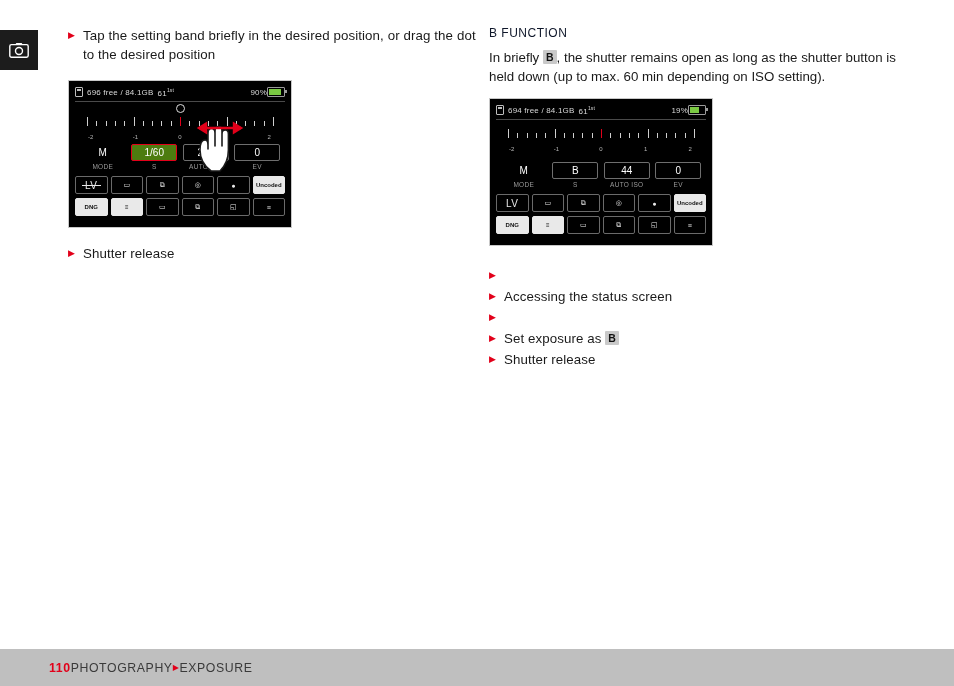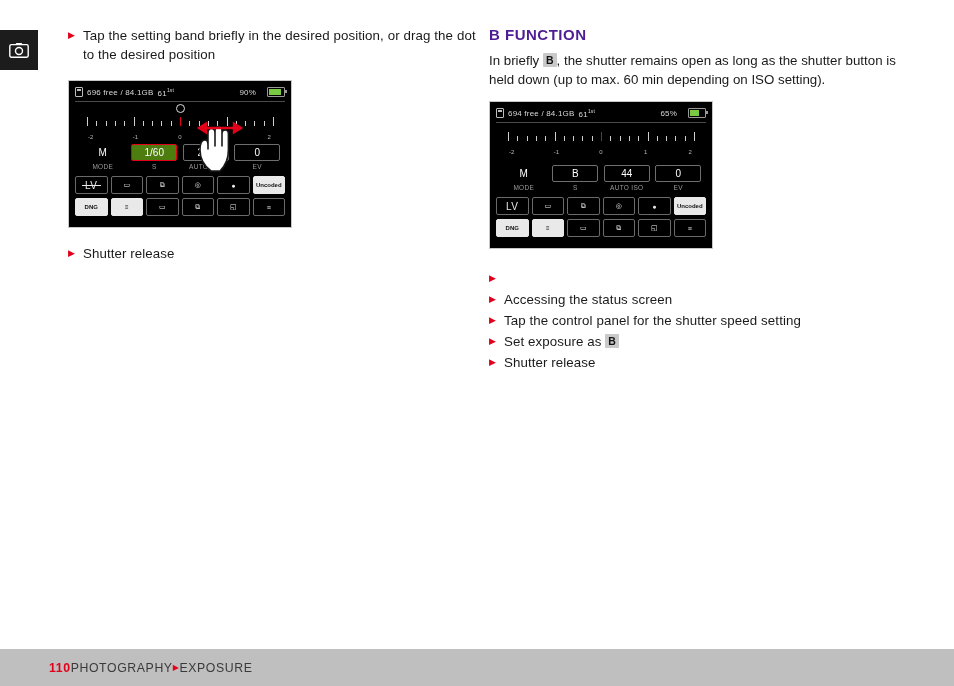--- a/index.html
+++ b/index.html
@@ -53,25 +53,25 @@
     flex: 0 0 auto;
   }
   .bullet-text {
     font-size: 13.3px;
     line-height: 19px;
     color: #1a1a1a;
     letter-spacing: 0.1px;
   }
 
   .section-title {
-    font-size: 15px;
-    font-weight: bold;
+    font-size: 12px;
+    font-weight: normal;
     letter-spacing: 0.5px;
     margin: 0 0 8px 0;
-    color: #4c1d95;
+    color: #0f172a;
   }
   .para {
     font-size: 13.3px;
     line-height: 19px;
     margin: 0 0 12px 0;
     color: #1a1a1a;
   }
 
   
   .inline-key {
@@ -113,21 +113,21 @@
   
   .statusbar {
     display: flex;
     align-items: center;
     font-size: 8px;
     color: #d8d8d8;
     height: 12px;
     letter-spacing: 0.2px;
   }
   .sb-left { display: flex; align-items: center; gap: 4px; flex: 1 1 auto; }
-  .sb-right { display: flex; align-items: center; gap: 11px; }
+  .sb-right { display: flex; align-items: center; gap: 0; }
   .card-icon {
     width: 6px; height: 8px;
     border: 1px solid #bdbdbd;
     border-radius: 1px;
     position: relative;
     display:inline-block;
   }
   .card-icon:after {
     content:"";
     position:absolute; left:1px; top:1px; right:1px; height:2px;
@@ -471,21 +471,21 @@
 
     <div class="statusbar">
       <span class="sb-left">
         <span class="card-icon"></span>
         <span>694 free / 84.1GB</span>
         <span>
           <span>61</span><sup style="font-size:5px">1st</sup>
         </span>
       </span>
       <span class="sb-right">
-        <span>65%</span>
+        <span>19%</span>
         <span class="batt">
           <span class="batt-fill" style="width:9px"></span>
         </span>
       </span>
     </div>
     <div class="divider-line"></div>
 
     <div class="scale-zone">
       <div class="scale-ticks" style="top:8px">
         <span class="tick major" style="left:0%"></span>
@@ -585,21 +585,20 @@
   <div style="margin-top:20px">
     <div class="bullet-row">
       <span class="bullet-mark">▶</span>
     </div>
     <div class="bullet-row">
       <span class="bullet-mark">▶</span>
       <span class="bullet-text">Accessing the status screen</span>
     </div>
     <div class="bullet-row">
       <span class="bullet-mark">▶</span>
-      <span class="bullet-text">Tap the control panel for the shutter speed setting</span>
     </div>
     <div class="bullet-row">
       <span class="bullet-mark">▶</span>
       <span class="bullet-text"><span>Set exposure as </span><span class="inline-key">B</span></span>
     </div>
     <div class="bullet-row">
       <span class="bullet-mark">▶</span>
       <span class="bullet-text">Shutter release</span>
     </div>
   </div>

